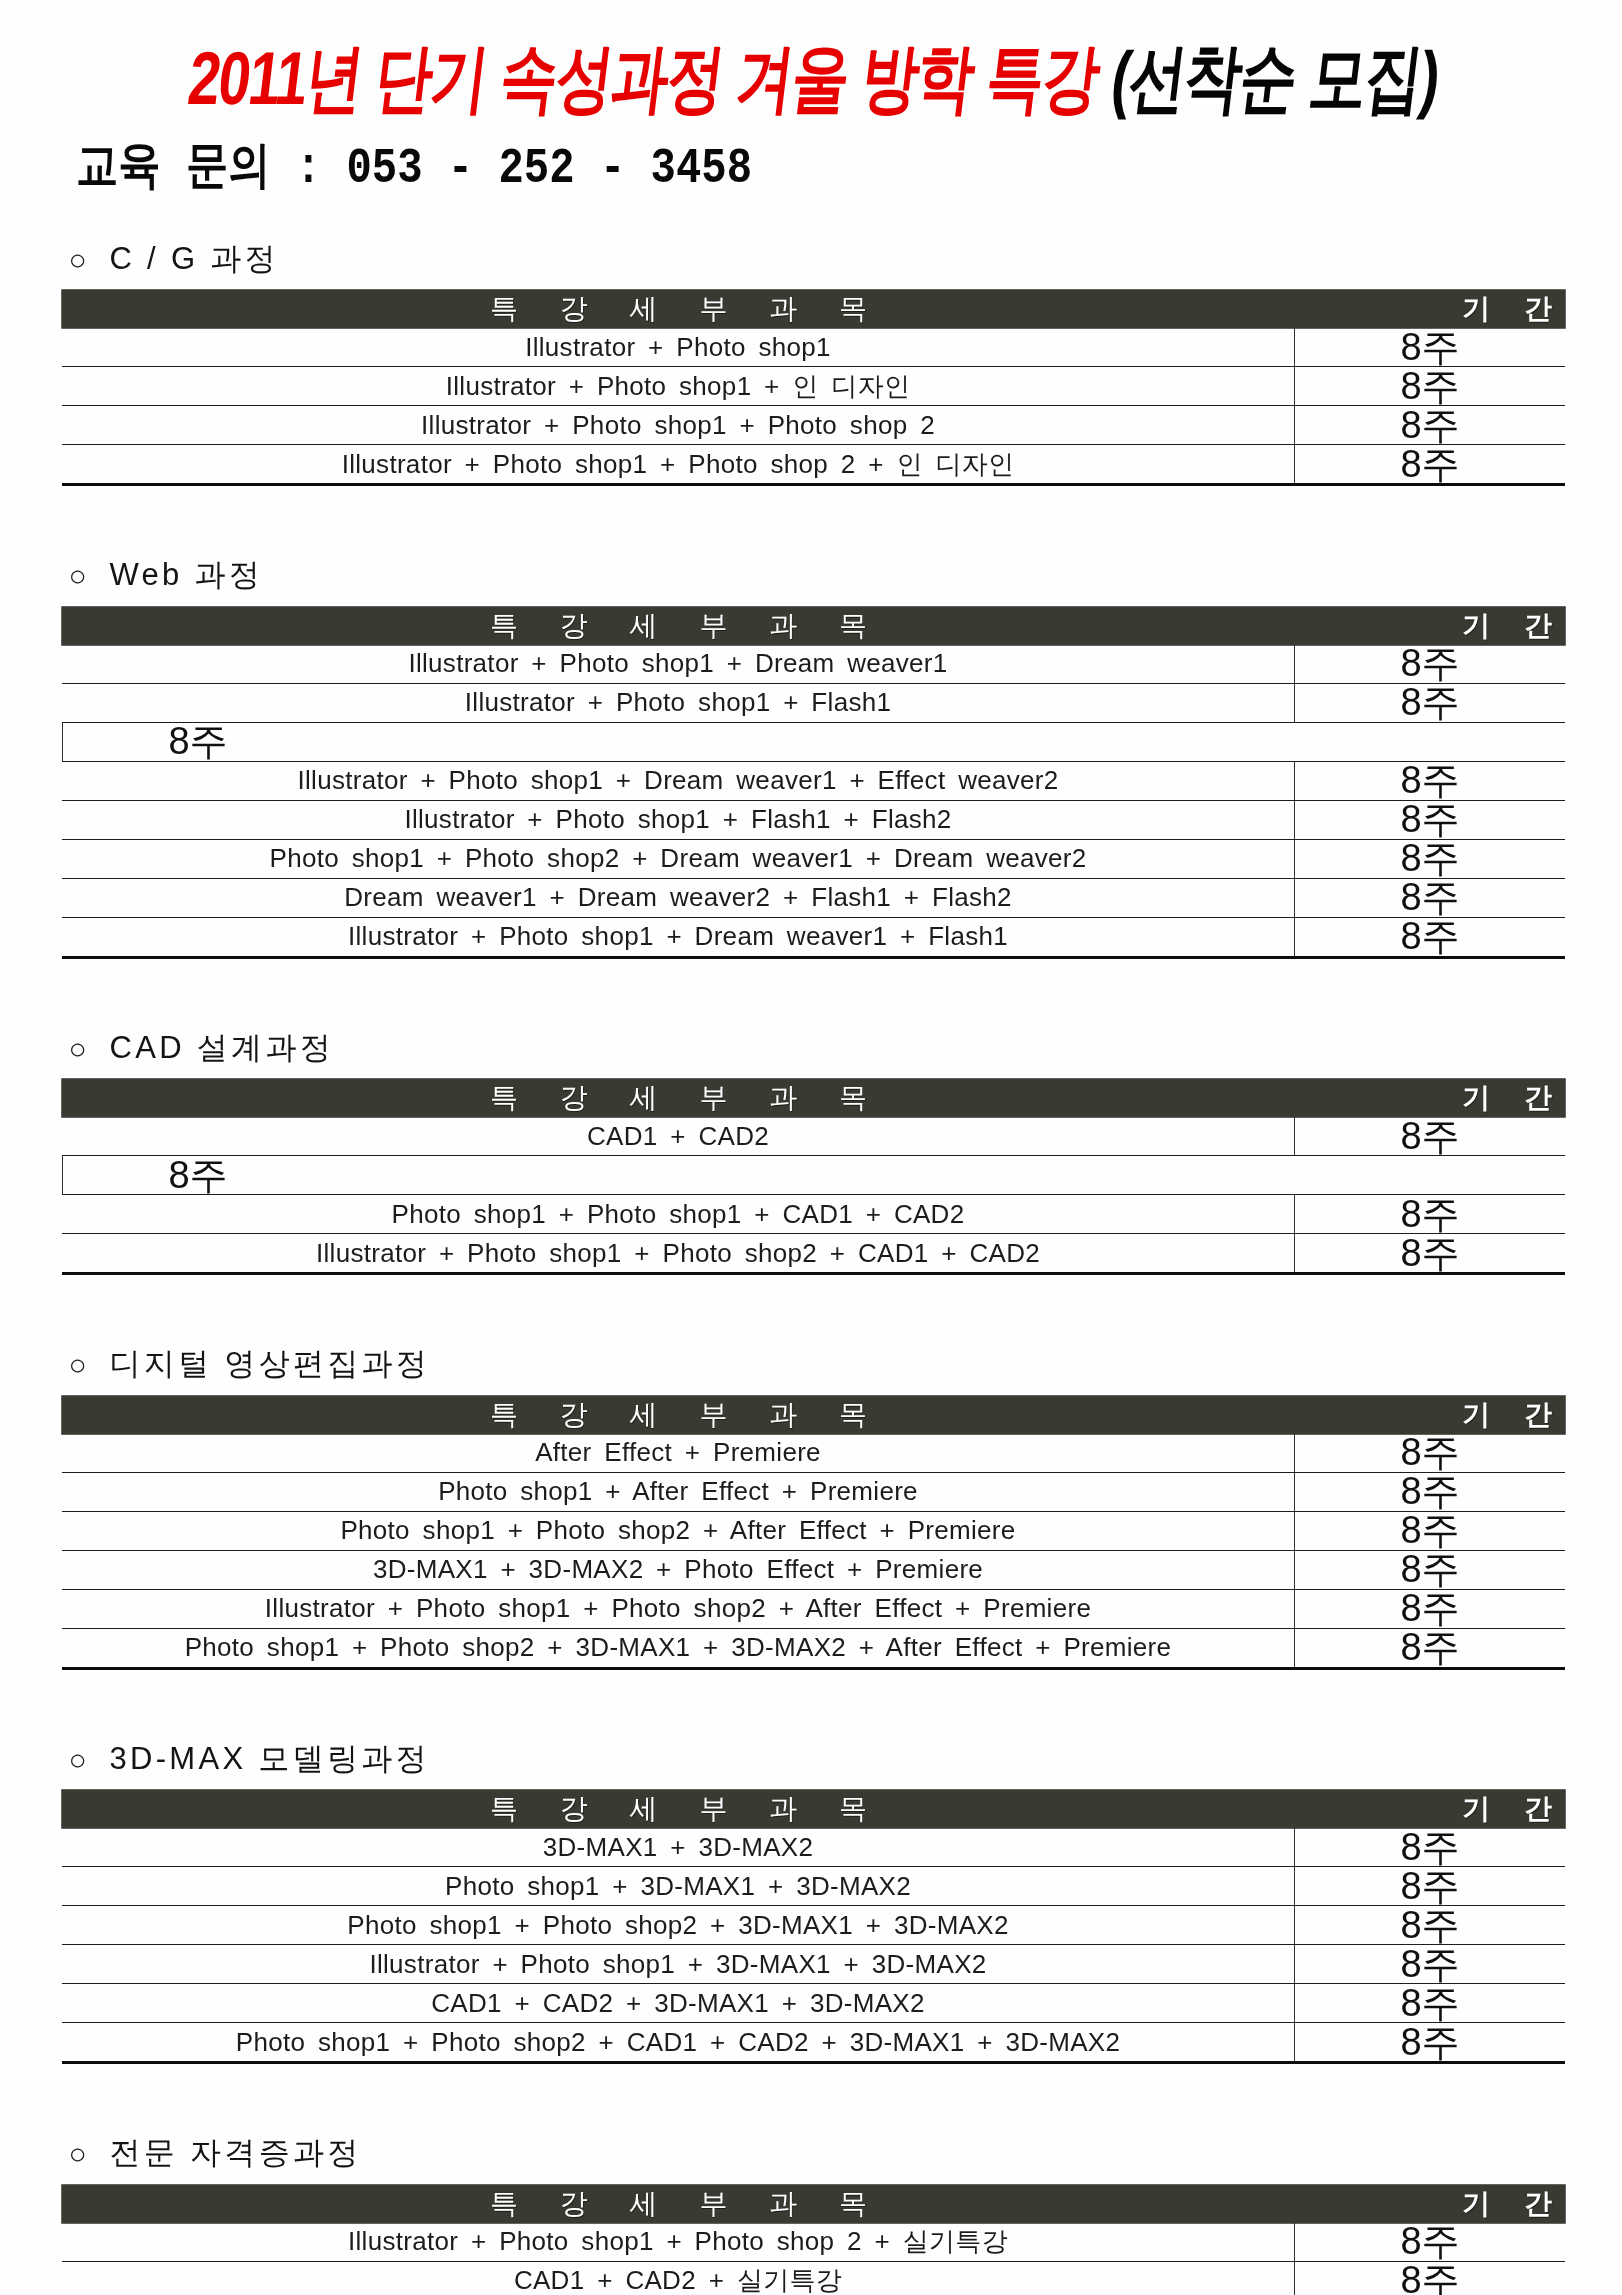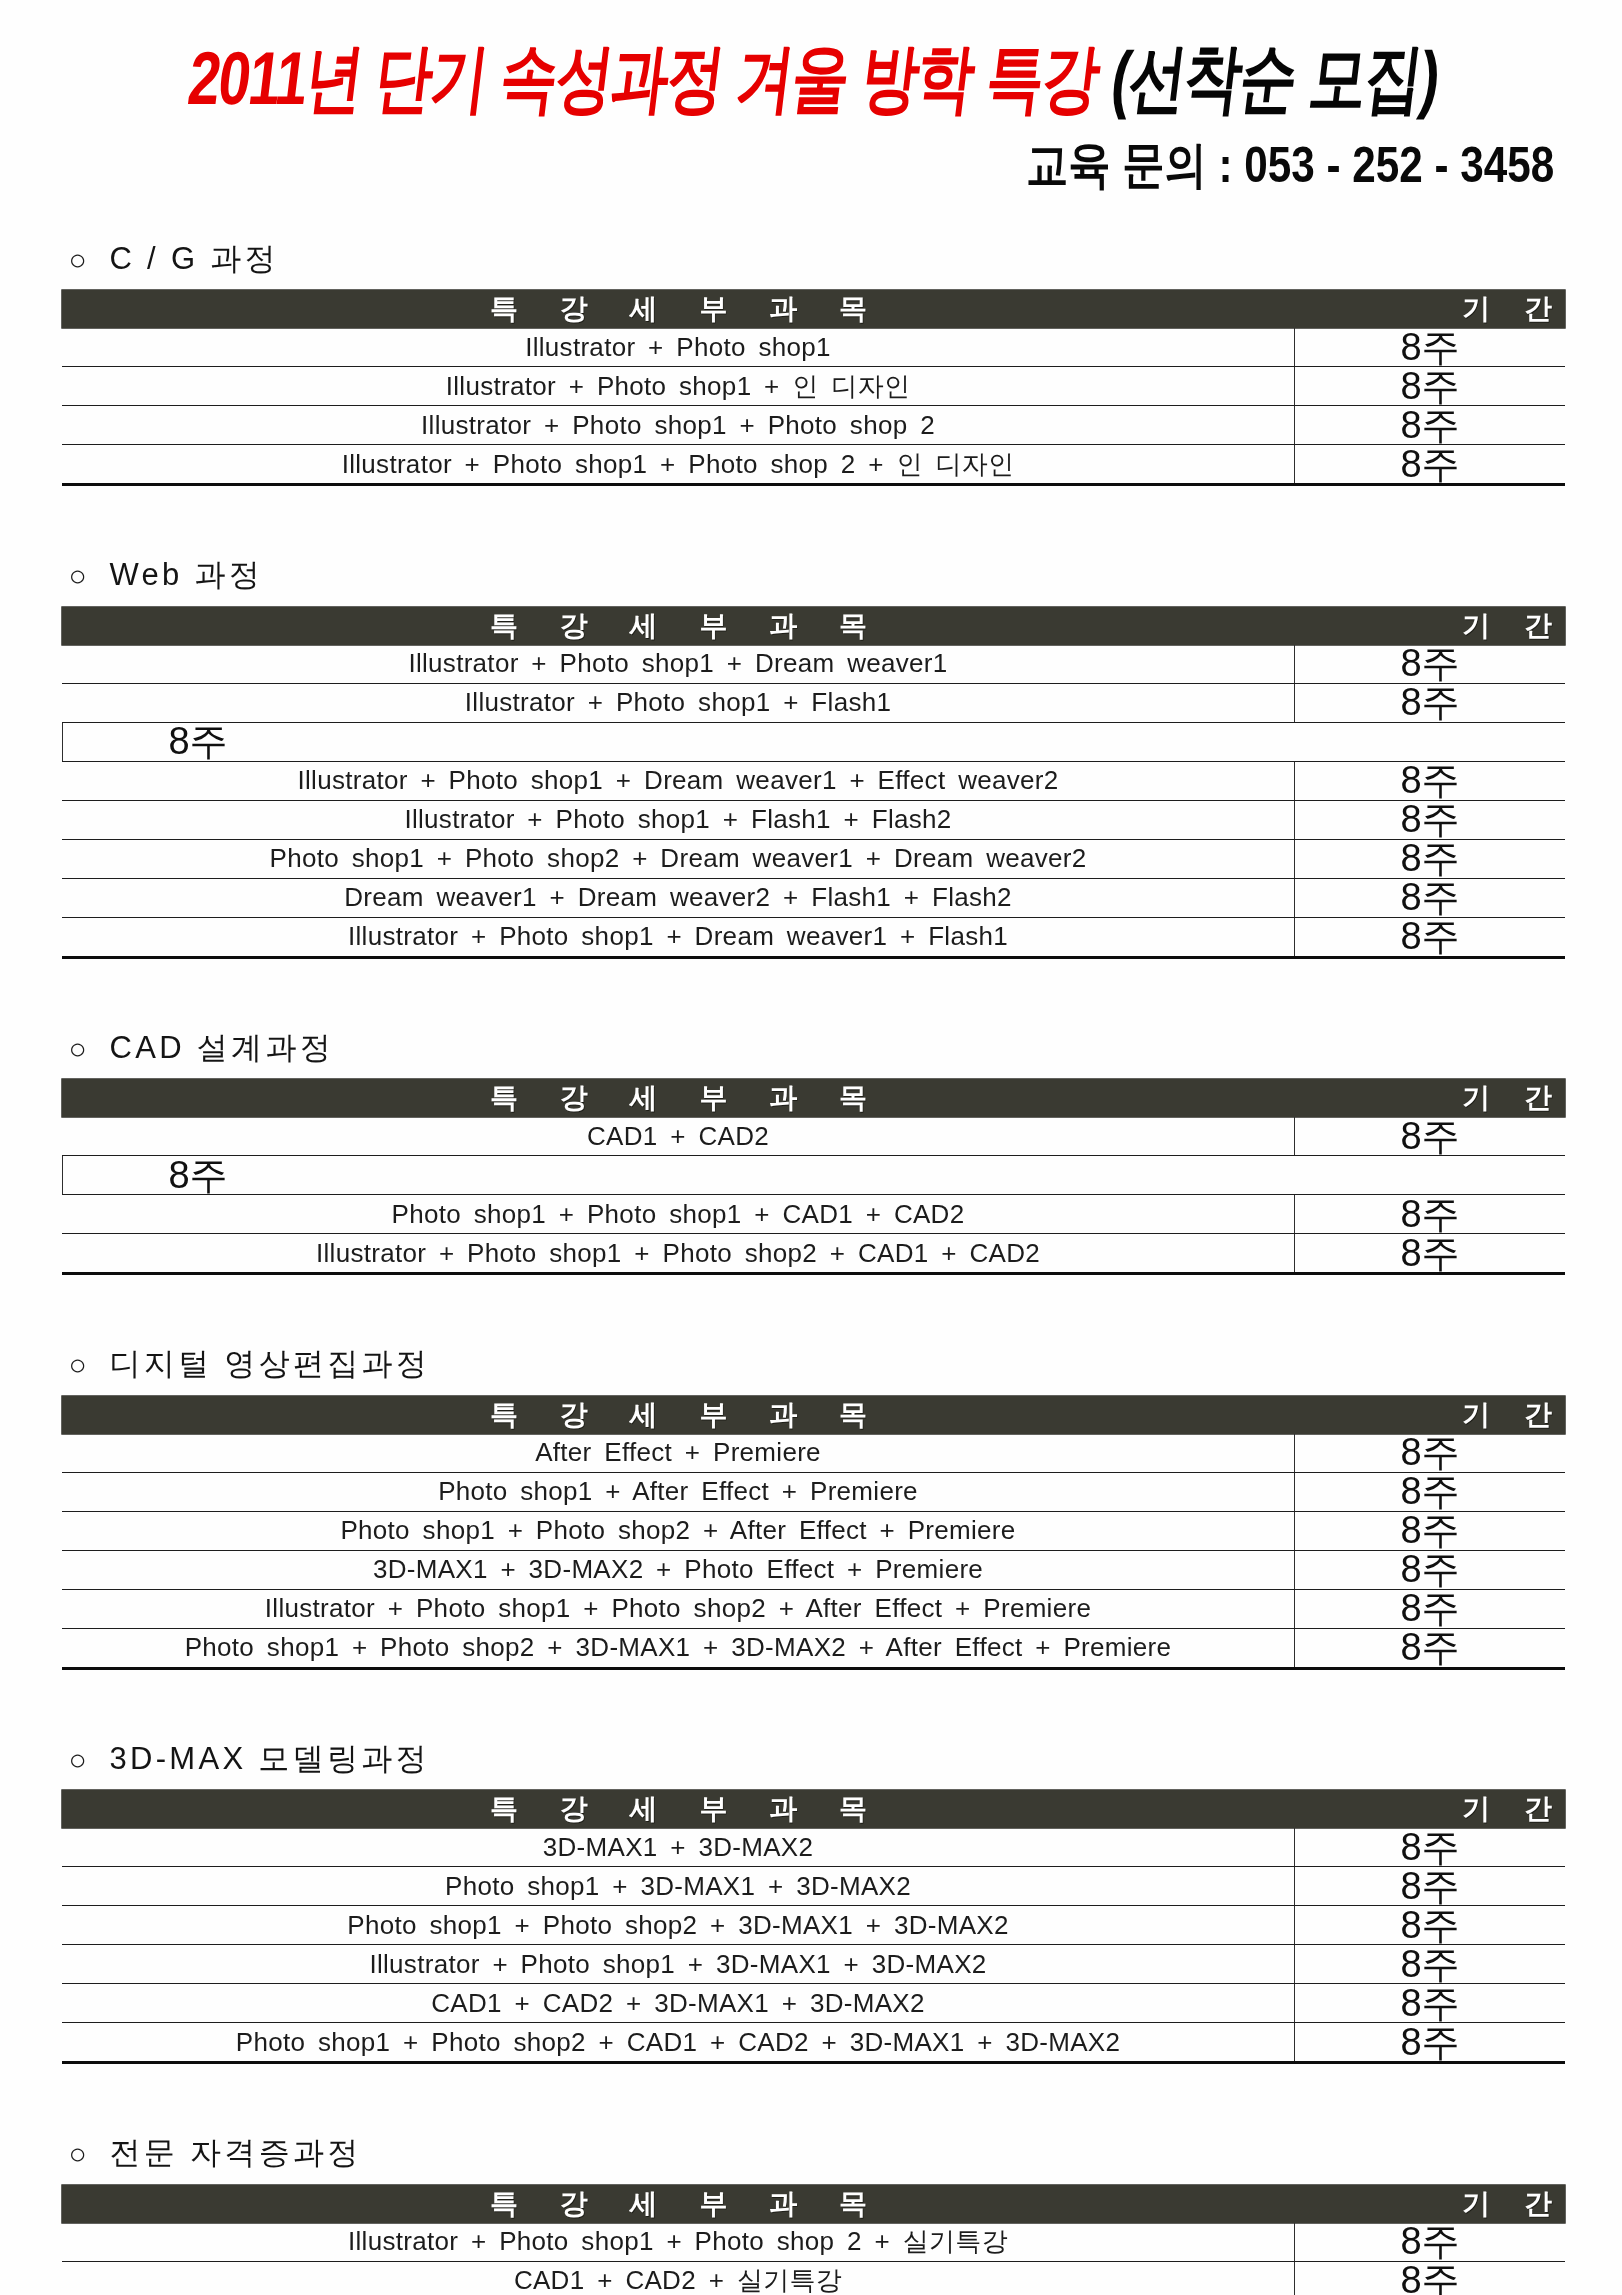--- a/index.html
+++ b/index.html
@@ -22,21 +22,21 @@
     display: inline-block;
     font-size: 68px;
     font-weight: bold;
     letter-spacing: -2px;
     color: var(--title-red, #e60000);
     transform: scaleX(0.84) scaleY(1.10) skewX(-9deg);
     transform-origin: center;
   }
   .title-suffix { color: #050505; }
 
-  .contact-line { text-align: right; margin-top: 10.5px; white-space: nowrap; }
+  .contact-line { text-align: left; margin-top: 10.5px; white-space: nowrap; font-family: Liberation Mono, monospace; }
   .contact-text {
     display: inline-block;
     font-size: 44px;
     font-weight: bold;
     color: #090909;
     transform: scaleX(0.96) scaleY(1.14);
     transform-origin: center;
   }
 
   
@@ -68,21 +68,21 @@
     height: 38px;
     align-items: center;
     background: var(--header-bg, #3a3a32);
     color: var(--header-text, #ffffff);
     box-shadow: 0 0 0 0.7px #22221c;
   }
   .th-subject {
     flex: 1;
     text-align: center;
     font-size: 28px;
-    font-weight: bold;
+    font-weight: normal;
     letter-spacing: 17px;
     text-indent: 17px;
     text-shadow: 0.7px 0.7px 0 #1e1e18;
   }
   .th-duration {
     width: 270px;
     text-align: right;
     font-size: 28px;
     font-weight: bold;
     letter-spacing: 13px;

